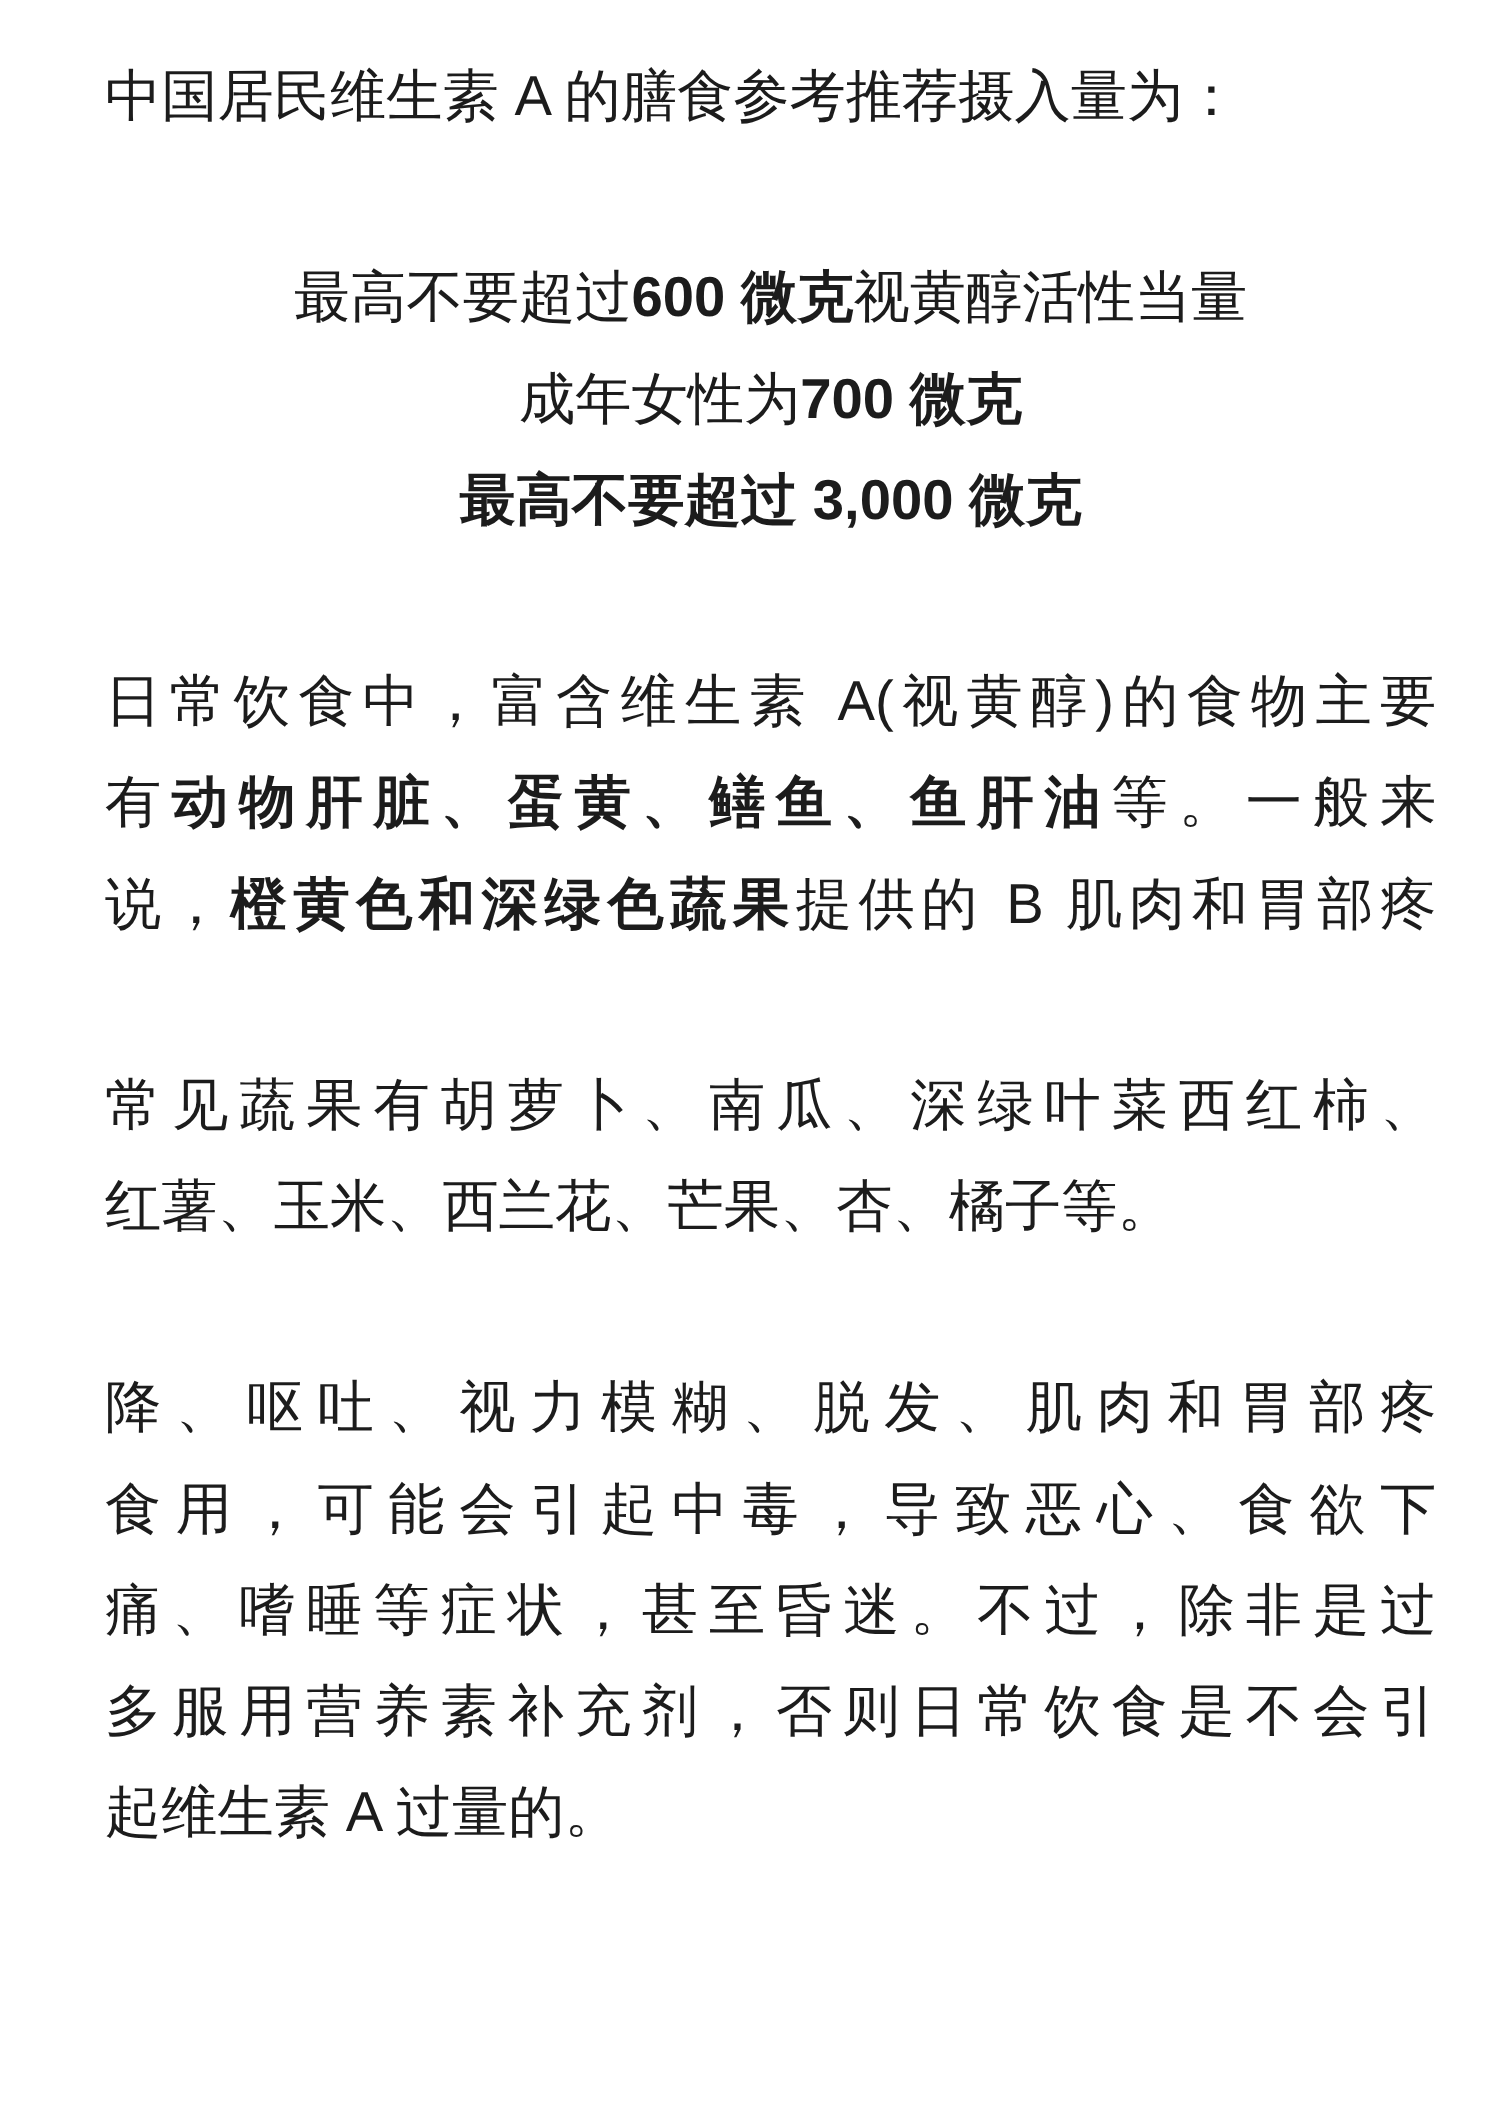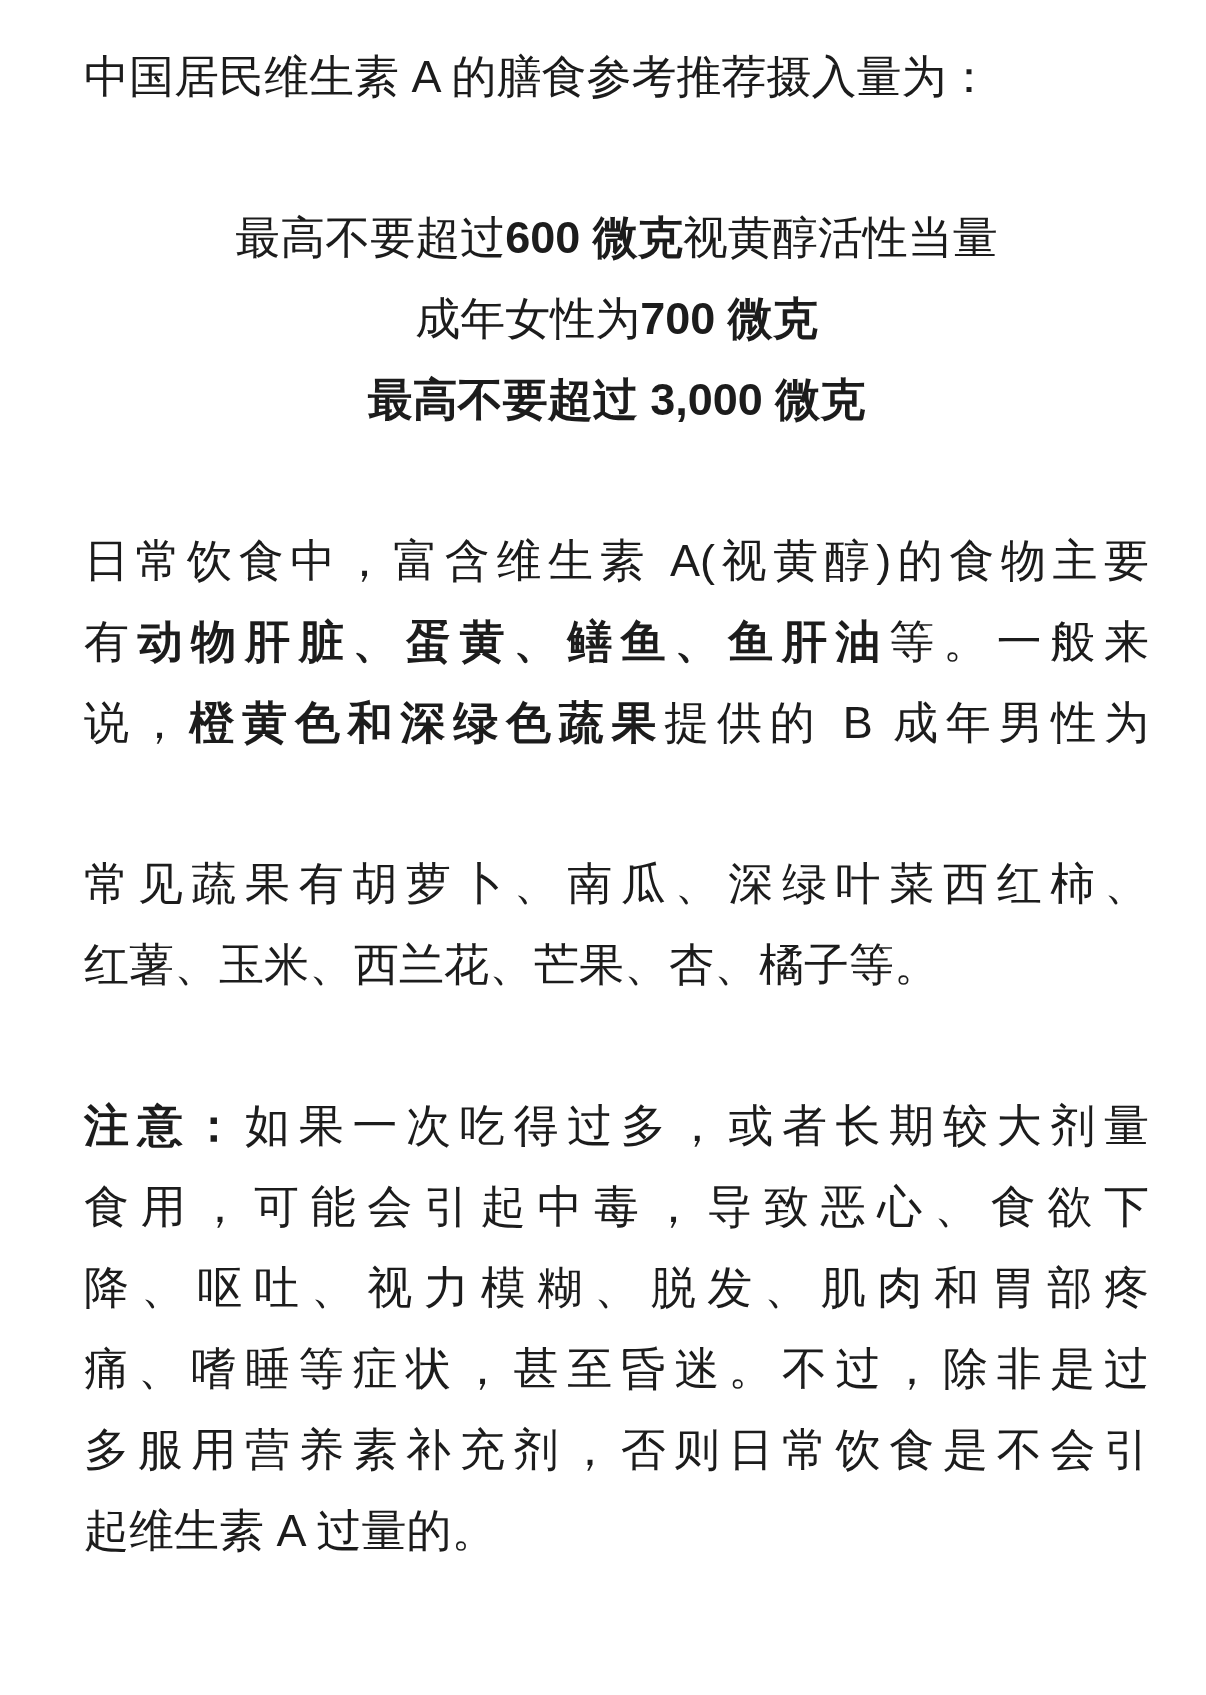--- a/index.html
+++ b/index.html
@@ -51,27 +51,26 @@
       <div class="line"><span>中国居民维生素 A 的膳食参考推荐摄入量为：</span></div>
     </div>
     <div class="para">
       <div class="line center"><span>最高不要超过</span><span class="run-bold">600 微克</span><span>视黄醇活性当量</span></div>
       <div class="line center"><span>成年女性为</span><span class="run-bold">700 微克</span></div>
       <div class="line center"><span class="run-bold">最高不要超过 3,000 微克</span></div>
     </div>
     <div class="para">
       <div class="line fill"><span>日常饮食中，富含维生素 A(视黄醇)的食物主要</span></div>
       <div class="line fill"><span>有</span><span class="run-bold">动物肝脏、蛋黄、鳝鱼、鱼肝油</span><span>等。一般来</span></div>
-      <div class="line fill"><span>说，</span><span class="run-bold">橙黄色和深绿色蔬果</span><span>提供的 B 成年男性为</span></div>
+      <div class="line fill"><span>说，</span><span class="run-bold">橙黄色和深绿色蔬果</span><span>提供的 B 肌肉和胃部疼</span></div>
     </div>
     <div class="para">
       <div class="line fill"><span>常见蔬果有胡萝卜、南瓜、深绿叶菜西红柿、</span></div>
       <div class="line"><span>红薯、玉米、西兰花、芒果、杏、橘子等。</span></div>
     </div>
     <div class="para">
-      <div class="line fill"><span class="run-bold">注意：</span><span>如果一次吃得过多，或者长期较大剂量</span></div>
+      <div class="line fill"><span>降、呕吐、视力模糊、脱发、肌肉和胃部疼</span></div>
       <div class="line fill"><span>食用，可能会引起中毒，导致恶心、食欲下</span></div>
-      <div class="line fill"><span>降、呕吐、视力模糊、脱发、肌肉和胃部疼</span></div>
       <div class="line fill"><span>痛、嗜睡等症状，甚至昏迷。不过，除非是过</span></div>
       <div class="line fill"><span>多服用营养素补充剂，否则日常饮食是不会引</span></div>
       <div class="line"><span>起维生素 A 过量的。</span></div>
     </div>
   </main>
 
 </body></html>

